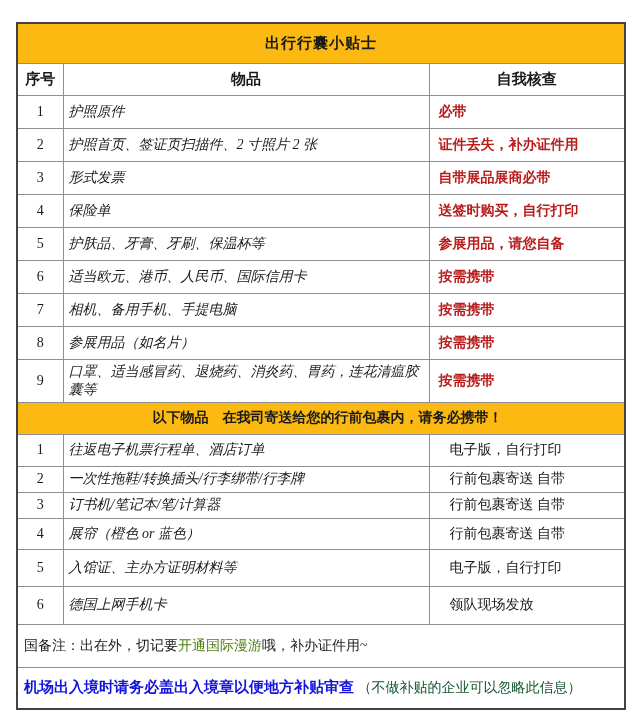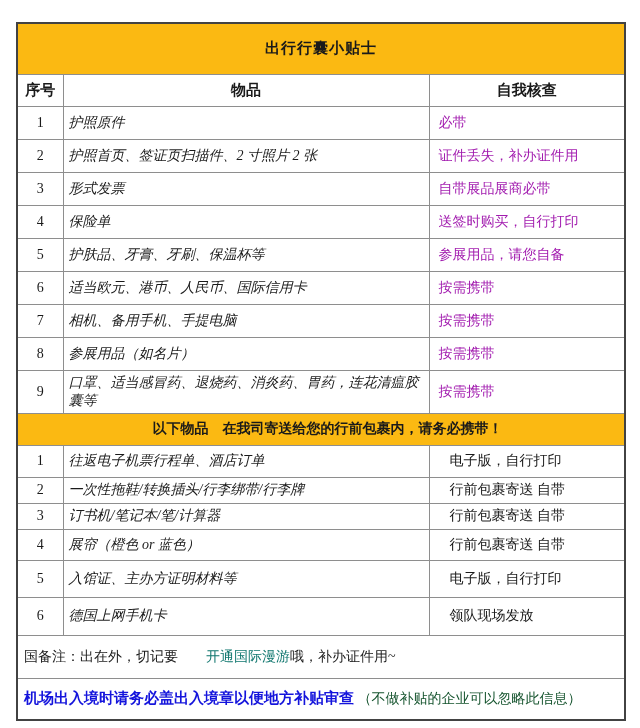--- a/index.html
+++ b/index.html
@@ -17,36 +17,36 @@
   td {
     border:1px solid #8e8e8e;
     font-size:14px; line-height:1.25;
     vertical-align:middle; padding:2px 4px;
     word-break:break-all;
   }
   col.c-num   { width:46px; }
   col.c-item  { width:366px; }
   col.c-check { width:196px; }
 
-  tr.h26{height:26px} tr.h31{height:31px} tr.h32{height:32px} tr.h33{height:33px} tr.h36{height:51px} tr.h37{height:37px} tr.h38{height:38px}
+  tr.h26{height:26px} tr.h31{height:31px} tr.h32{height:32px} tr.h33{height:33px} tr.h36{height:40px} tr.h37{height:37px} tr.h38{height:38px}
   tr.h42{height:42px} tr.h43{height:43px}
 
   .yellow-bar { background:#FBB912; text-align:center; }
   .sec1-title { font-size:15px; font-weight:600; letter-spacing:1px; }
   .sec2-title { font-size:14px; font-weight:700;padding-left:17px; }
 
   .colhead { font-weight:700; text-align:center; font-size:15px; }
 
   .num { text-align:center; font-size:14px; }
   .item { text-align:left; padding-left:5px;font-style:italic; }
-  .check-red { color:#a21caf; font-weight:400; padding-left:9px; }
+  .check-red { color:#b91c1c; font-weight:700; padding-left:9px; }
   .check-plain { padding-left:20px; }
 
   .note-cell { text-align:left; padding-left:6px; font-size:14px; }
-  .link-blue { color:#0f766e;margin-left:28px; }
+  .link-blue { color:#4d7c0f; }
   .notice-main {
     font-family:"Liberation Sans","DejaVu Sans",sans-serif;
     color:#1414DC; font-weight:700; font-size:15px;
   }
   .notice-paren {
     font-family:"Liberation Sans","DejaVu Sans",sans-serif;
     color:#14532d; font-size:14px;
   }
 </style>
 </head>

